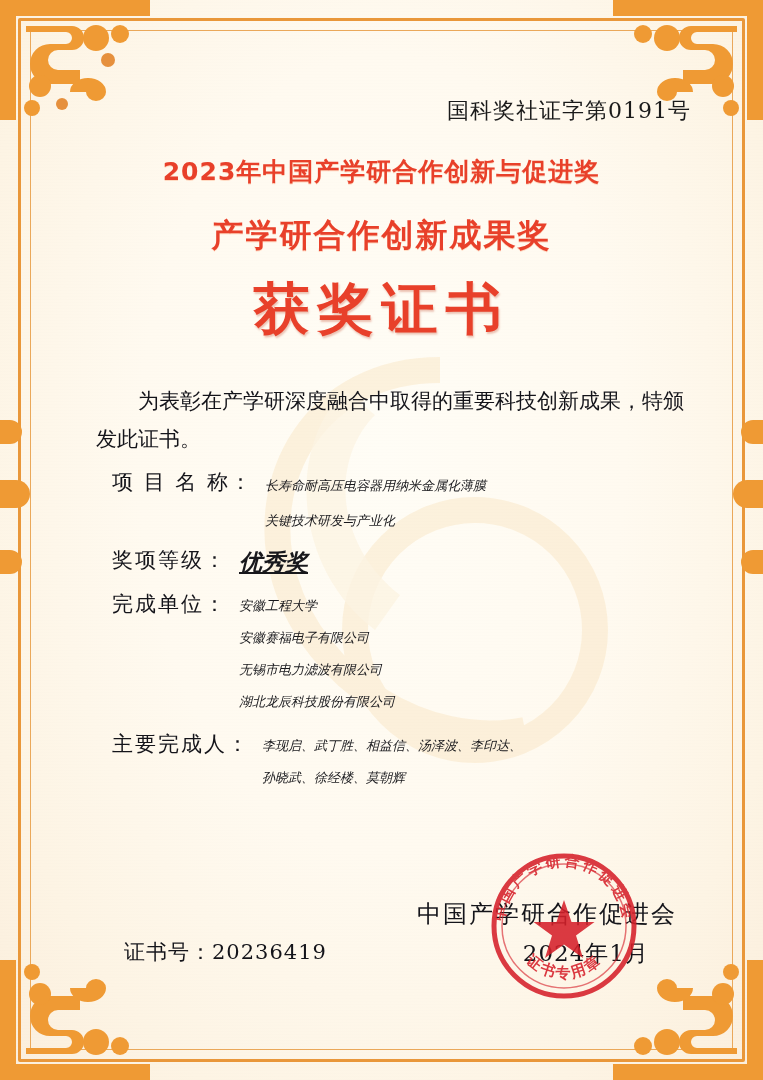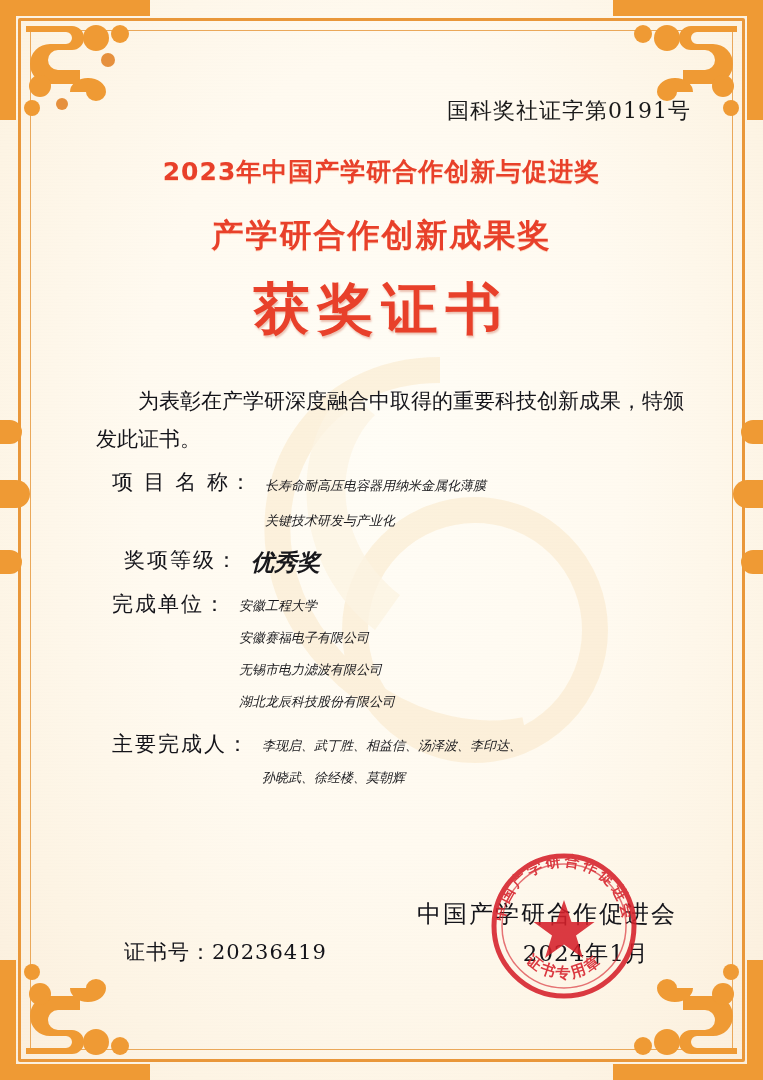--- a/index.html
+++ b/index.html
@@ -136,22 +136,22 @@
     line-height: 32px;
     margin-left: 12px;
     color: #18181c;
     font-family: "DejaVu Serif", "Liberation Serif", serif;
     font-style: italic;
   }
   .field-value div { white-space: nowrap; }
 
   #field-project { left: 112px; top: 468px; }
   #field-project .field-value { line-height: 35px; }
-  #field-level   { left: 124px; top: 546px; }
-  #field-level .field-value { font-size: 23px; font-weight: bold; }
+  #field-level   { left: 112px; top: 546px; }
+  #field-level .field-value { font-size: 23px; font-weight: bold; text-decoration: underline; }
   #field-units   { left: 112px; top: 590px; }
   #field-people  { left: 112px; top: 730px; }
 
   #issuer {
     position: absolute;
     right: 86px;
     top: 898px;
     font-size: 24px;
     letter-spacing: 2px;
     color: #14141a;

